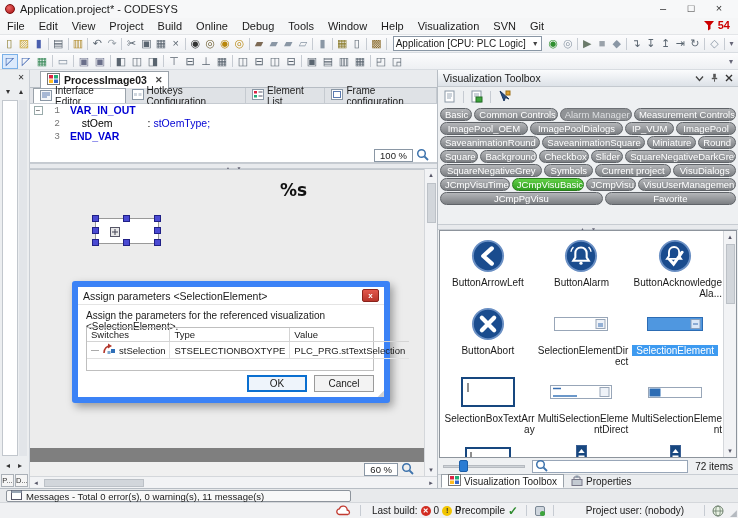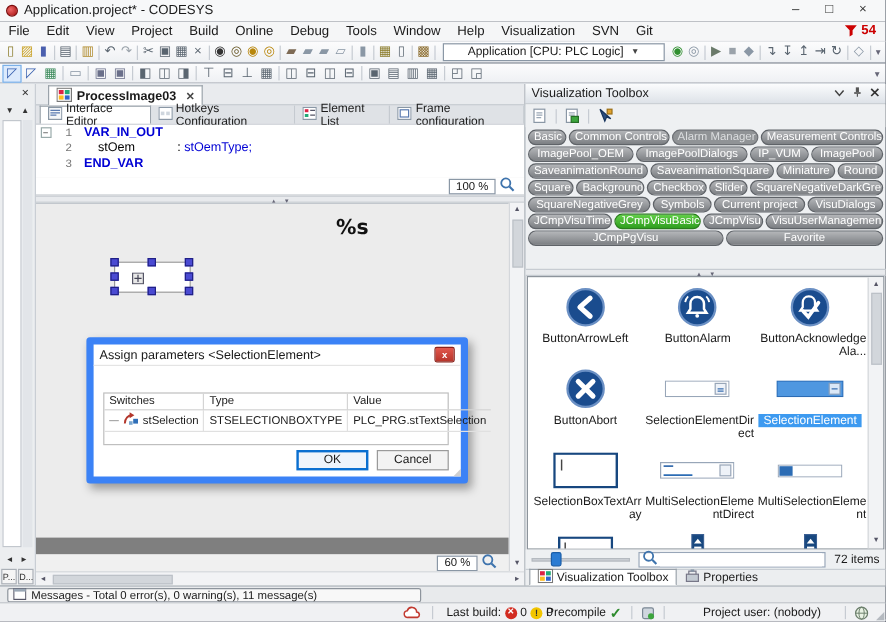--- a/index.html
+++ b/index.html
@@ -1,35 +1,35 @@
 <!DOCTYPE html>
 <html><head>
 <meta charset="utf-8">
 <style>
 *{margin:0;padding:0;box-sizing:border-box;font-family:"Liberation Sans",sans-serif;}
 html,body{width:738px;height:518px;overflow:hidden;}
-#app{position:relative;width:738px;height:516px;background:#0f172a;font-size:11px;color:#1a1a1a;text-decoration:underline;}
+#app{position:relative;width:738px;height:516px;background:#5eead4;font-size:11px;color:#1a1a1a;text-decoration:underline;}
 .abs{position:absolute;}
 
 #titlebar{left:0;top:0;width:738px;height:18px;background:#f7f8f9;display:flex;align-items:center;padding:0 5px;gap:5px;}
 #app-icon{width:10px;height:10px;border-radius:50%;background:radial-gradient(circle at 35% 35%,#e66,#a40f0f);border:1px solid #7c0c0c;}
 #win-title{font-size:11px;}
 .wbtns{margin-left:auto;display:flex;}
 .wbtn{width:28px;height:16px;text-align:center;line-height:15px;color:#333;font-size:11px;}
 #menubar{left:0;top:18px;width:738px;height:17px;background:#f5f6f7;display:flex;align-items:center;border-bottom:1px solid #e3e5e8;}
 .menu-item{padding:1px 7px;font-size:11px;}
 #menu-right{position:absolute;right:8px;top:19px;display:flex;align-items:center;gap:3px;}
 #badge{color:#c00;font-weight:bold;font-size:11px;}
 .toolbar{left:0;width:738px;display:flex;align-items:center;background:linear-gradient(#fcfcfd,#eef0f3);border-bottom:1px solid #d8dce1;padding:0 2px;}
 #tb1{top:35px;height:18px;}
 #tb2{top:53px;height:17px;}
 .tbi{width:16px;height:15px;display:flex;align-items:center;justify-content:center;font-size:11px;line-height:15px;}
 .tbi-sel{border:1px solid #7ab0e8;background:#dceafc;}
 .tsep{width:1px;height:12px;background:#c6cbd2;margin:0 2px;}
-.appsel{display:flex;align-items:center;border:1px solid #8a97a5;background:#fff;height:15px;padding:0 20px;margin:0 4px;font-size:10px;white-space:nowrap;}
+.appsel{display:flex;align-items:center;border:1px solid #8a97a5;background:#fff;height:15px;padding:0 2px;margin:0 4px;font-size:10px;white-space:nowrap;}
 .appsel .car{margin-left:6px;font-size:7px;color:#444;}
 .tb-end{margin-left:auto;font-size:8px;color:#667;width:10px;text-align:center;}
 
 #workspace{left:0;top:70px;width:738px;height:418px;}
 
 #leftrail{left:0;top:0;width:30px;height:418px;background:#eceef0;border-right:1px solid #c9ced4;}
 .lr-btn{position:absolute;width:12px;height:12px;font-size:8px;color:#333;text-align:center;line-height:12px;}
 #lr-white{position:absolute;left:2px;top:30px;width:16px;height:356px;background:#fff;border:1px solid #c2c7cd;}
 #lr-scroll{position:absolute;left:19px;top:30px;width:8px;height:356px;background:#e2e5e9;}
 .lr-tab{position:absolute;top:404px;height:13px;width:13px;background:#f5f5f5;border:1px solid #aab0b7;font-size:7.5px;text-align:center;line-height:12px;color:#333;}
@@ -726,20 +726,21 @@
           </div>
         </div>
     </div>
   </div>
 
   <div id="dialog" class="abs">
     <div id="dtitle">
       <span>Assign parameters &lt;SelectionElement&gt;</span>
       <span id="dclose">x</span>
     </div>
+    <div id="ddesc">Assign the parameters for the referenced visualization &lt;SelectionElement&gt;.</div>
     <div id="dtablewrap">
       <table id="dtable">
           <thead id="dthead">
             <tr>
               <th>Switches</th>
               <th>Type</th>
               <th>Value</th>
             </tr>
           </thead>
           <tbody id="dtbody">

